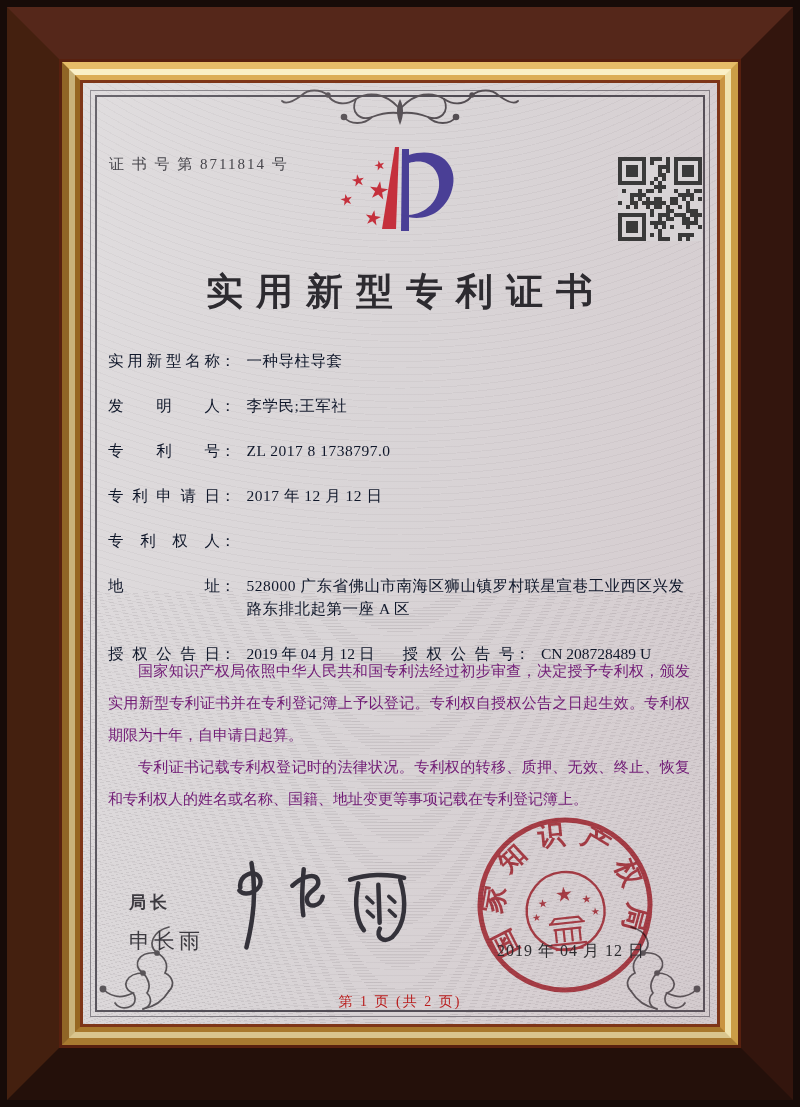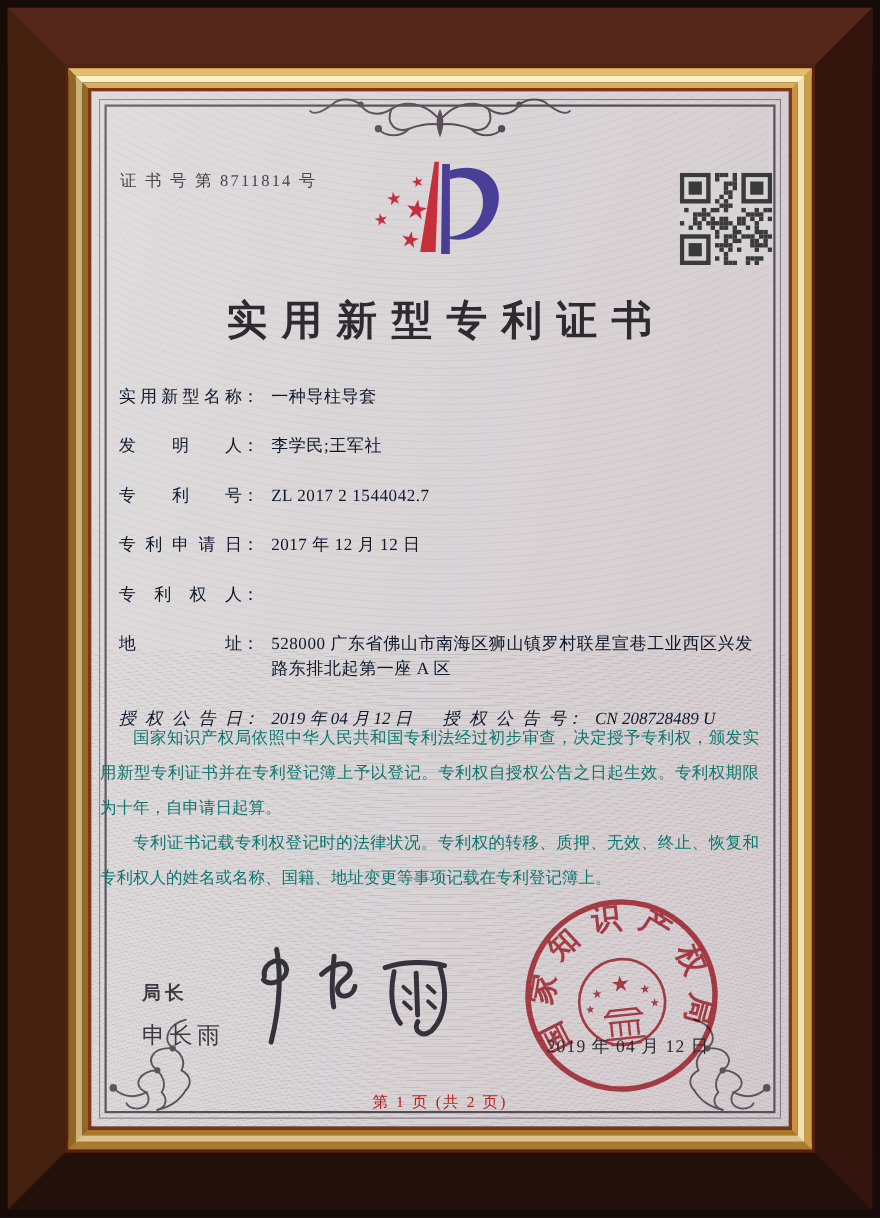--- a/index.html
+++ b/index.html
@@ -42,25 +42,25 @@
 
   .cert-title{position:absolute;left:0;right:0;top:184px;text-align:center;
     font-size:37px;font-weight:700;letter-spacing:13px;padding-left:12px;color:#2d2b30;}
 
   .fields{position:absolute;left:25px;right:25px;top:266px;font-size:15.5px;color:#0f172a;}
   .frow{display:flex;align-items:flex-start;line-height:23px;margin-bottom:22px;}
   .flabel{flex:none;width:112px;text-align:justify;text-align-last:justify;}
   .fcolon{flex:none;margin-right:11px;}
   .fvalue{flex:1;letter-spacing:.5px;}
   .frow-grant{display:flex;line-height:23px;}
-  .grant-pair{display:flex;font-style:italic;}
+  .grant-pair{display:flex;}
   .grant-pair.second{margin-left:28px;}
 
-  .body-text{position:absolute;left:8px;right:27px;top:572px;font-size:15px;line-height:32px;
-    text-align:justify;color:#0f766e;font-family:Liberation Serif, serif;}
+  .body-text{position:absolute;left:25px;right:27px;top:572px;font-size:15px;line-height:32px;
+    text-align:justify;color:#701a75;font-family:Liberation Serif, serif;}
   .body-text p{margin:0;text-indent:2em;}
 
   .director-title{position:absolute;left:46px;top:808px;font-size:17px;letter-spacing:4px;color:#3c3a40;font-weight:bold;}
   .director-name{position:absolute;left:46px;top:844px;font-size:21px;letter-spacing:4px;color:#3c3a40;}
   .signature{position:absolute;left:130px;top:772px;width:215px;height:100px;}
 
   .seal{position:absolute;left:378px;top:718px;width:208px;height:208px;mix-blend-mode:multiply;}
   .seal-arc-text{font-size:27px;font-weight:700;letter-spacing:13px;fill:#bf3742;}
   .seal-date{position:absolute;left:398px;top:858px;width:180px;text-align:center;
     font-size:16px;letter-spacing:1px;color:#2c2b2f;}
@@ -280,21 +280,21 @@
           <span class="fvalue">一种导柱导套</span>
         </div>
         <div class="frow">
           <span class="flabel">发明人</span>
           <span class="fcolon">：</span>
           <span class="fvalue">李学民;王军社</span>
         </div>
         <div class="frow">
           <span class="flabel">专利号</span>
           <span class="fcolon">：</span>
-          <span class="fvalue">ZL 2017 2 1544042.7</span>
+          <span class="fvalue">ZL 2017 8 1738797.0</span>
         </div>
         <div class="frow">
           <span class="flabel">专利申请日</span>
           <span class="fcolon">：</span>
           <span class="fvalue">2017 年 12 月 12 日</span>
         </div>
         <div class="frow">
           <span class="flabel">专利权人</span>
           <span class="fcolon">：</span>
         </div>

